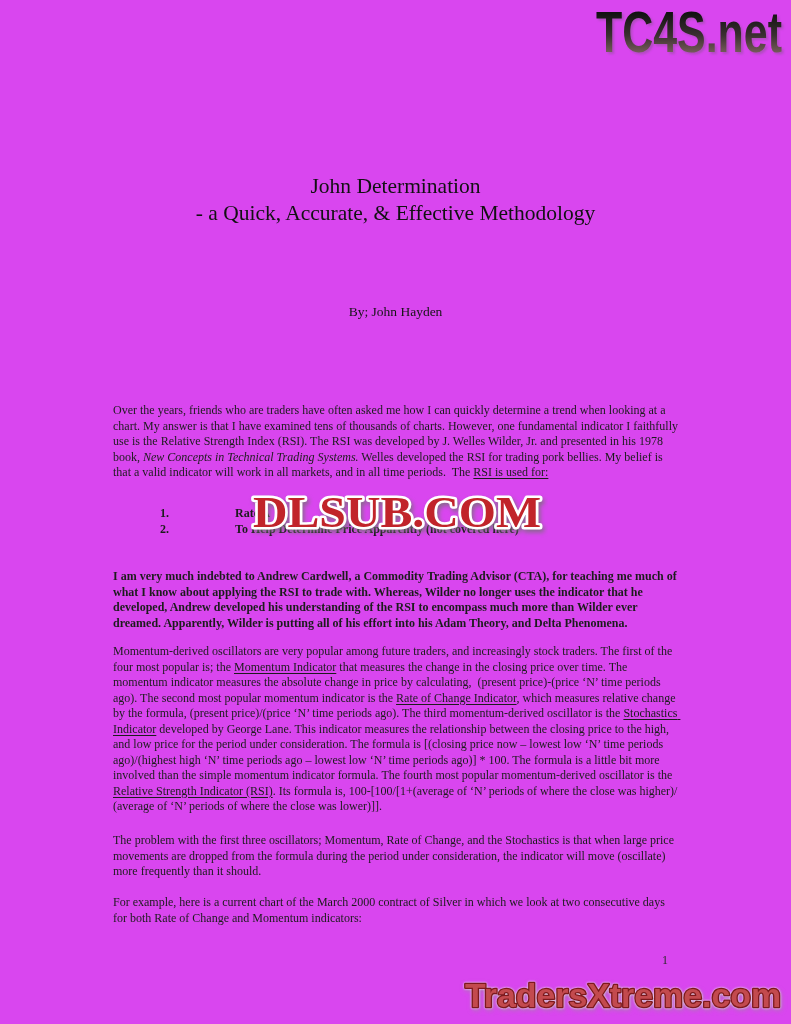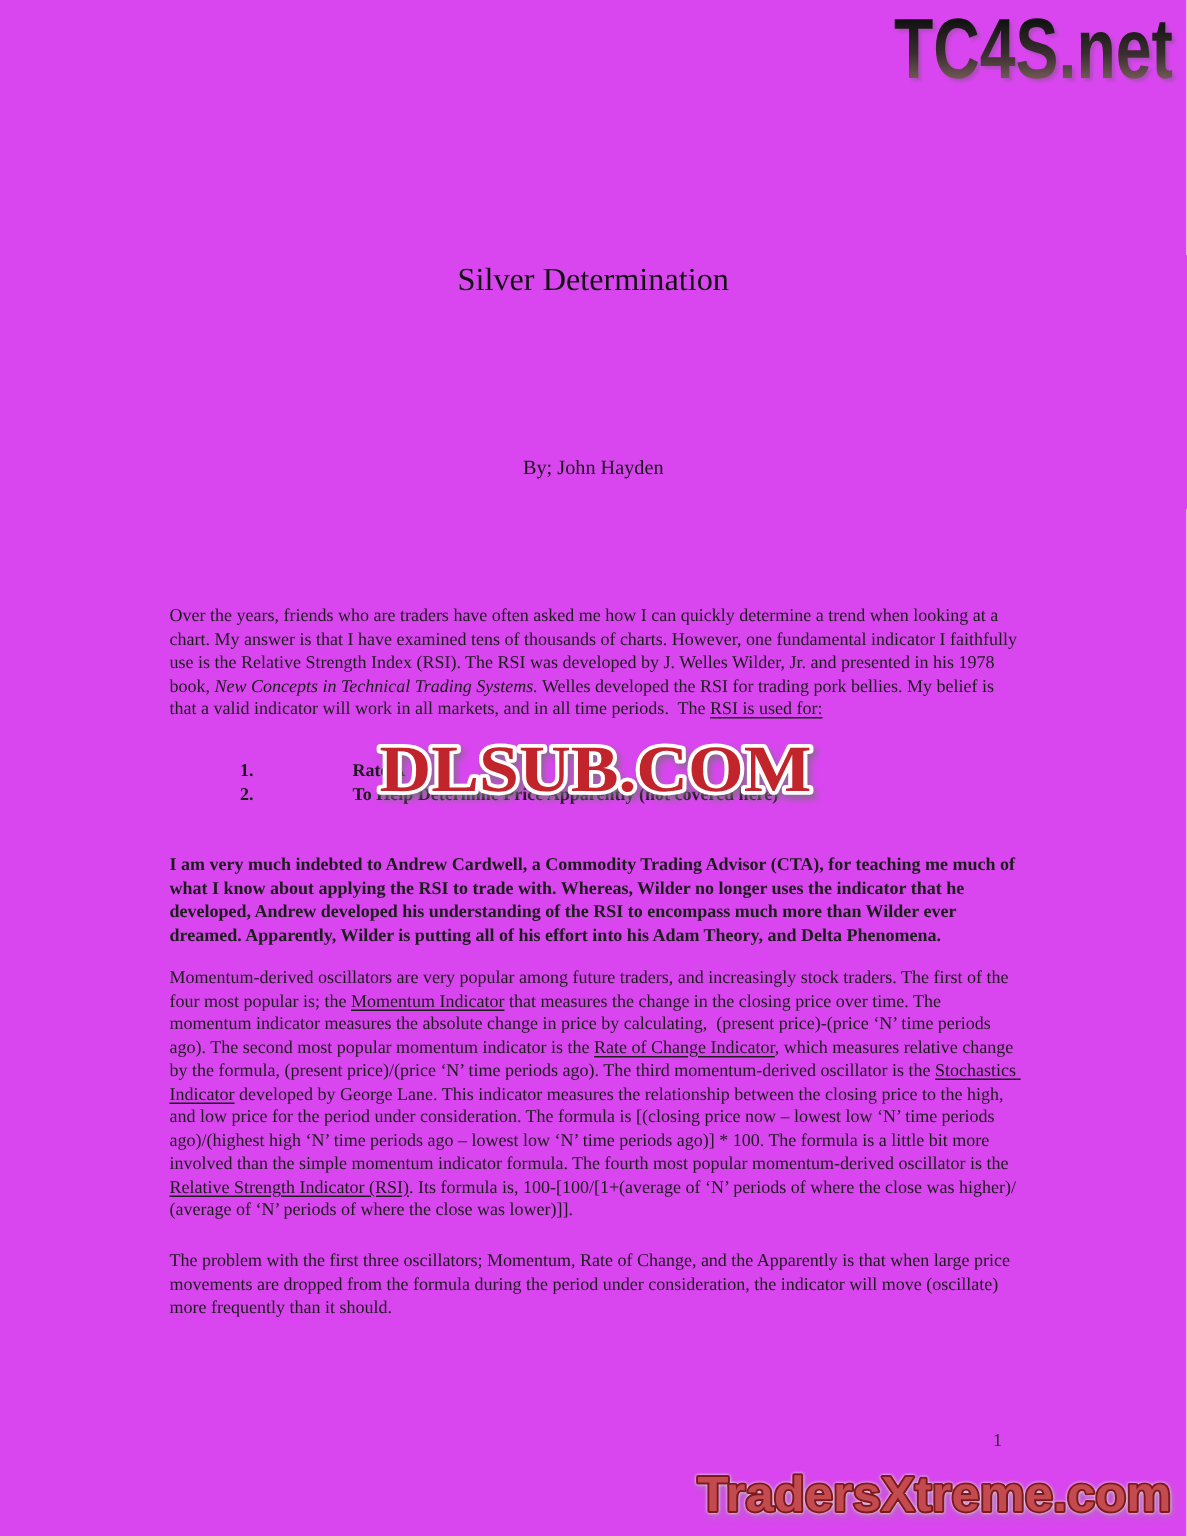--- a/index.html
+++ b/index.html
@@ -59,21 +59,22 @@
       <linearGradient id="tc4sGrad" x1="0" y1="0" x2="0" y2="1">
         <stop offset="0.20" stop-color="#121212"></stop>
         <stop offset="0.55" stop-color="#3a2f30"></stop>
         <stop offset="1" stop-color="#9c7775"></stop>
       </linearGradient>
     </defs>
     <text class="tc4s-text" x="6" y="50" font-size="57" textLength="186" lengthAdjust="spacingAndGlyphs" fill="url(#tc4sGrad)">TC4S.net</text>
   </svg>
 
   <div class="title">
-    <div>Silver Determination</div>
+    <div>John Determination</div>
+    <div>- a Quick, Accurate, &amp; Effective Methodology</div>
   </div>
 
   <div class="byline">By; John Hayden</div>
 
   <div class="body-text p1"><span>Over the years, friends who are traders have often asked me how I can quickly determine a trend when looking at a chart. My answer is that I have examined tens of thousands of charts. However, one fundamental indicator I faithfully use is the Relative Strength Index (RSI). The RSI was developed by J. Welles Wilder, Jr. and presented in his 1978 book, </span><i>New Concepts in Technical Trading Systems.</i><span> Welles developed the RSI for trading pork bellies. My belief is that a valid indicator will work in all markets, and in all time periods.  The </span><u>RSI is used for:</u></div>
 
   <div class="rsi-list">
     <div class="list-row">
       <span class="list-num">1.</span>
       <span class="list-text">Rate A</span>
@@ -85,22 +86,23 @@
   </div>
 
   <svg class="dlsub-svg" width="300" height="52">
     <text class="dlsub-text" x="5" y="39" font-size="44" textLength="288" lengthAdjust="spacingAndGlyphs" fill="#c1242a">DLSUB.COM</text>
   </svg>
 
   <div class="body-text p2">I am very much indebted to Andrew Cardwell, a Commodity Trading Advisor (CTA), for teaching me much of what I know about applying the RSI to trade with. Whereas, Wilder no longer uses the indicator that he developed, Andrew developed his understanding of the RSI to encompass much more than Wilder ever dreamed. Apparently, Wilder is putting all of his effort into his Adam Theory, and Delta Phenomena.</div>
 
   <div class="body-text p3"><span>Momentum-derived oscillators are very popular among future traders, and increasingly stock traders. The first of the four most popular is; the </span><u>Momentum Indicator</u><span> that measures the change in the closing price over time. The momentum indicator measures the absolute change in price by calculating,  (present price)-(price ‘N’ time periods ago). The second most popular momentum indicator is the </span><u>Rate of Change Indicator</u><span>, which measures relative change by the formula, (present price)/(price ‘N’ time periods ago). The third momentum-derived oscillator is the </span><u>Stochastics Indicator</u><span> developed by George Lane. This indicator measures the relationship between the closing price to the high, and low price for the period under consideration. The formula is [(closing price now – lowest low ‘N’ time periods ago)/(highest high ‘N’ time periods ago – lowest low ‘N’ time periods ago)] * 100. The formula is a little bit more involved than the simple momentum indicator formula. The fourth most popular momentum-derived oscillator is the </span><u>Relative Strength Indicator (RSI)</u><span>. Its formula is, 100-[100/[1+(average of ‘N’ periods of where the close was higher)/ (average of ‘N’ periods of where the close was lower)]].</span></div>
 
-  <div class="body-text p4">The problem with the first three oscillators; Momentum, Rate of Change, and the Apparently is that when large price movements are dropped from the formula during the period under consideration, the indicator will move (oscillate) more frequently than it should.</div>
+  <div class="body-text p4">The problem with the first three oscillators; Momentum, Rate of Change, and the Stochastics is that when large price movements are dropped from the formula during the period under consideration, the indicator will move (oscillate) more frequently than it should.</div>
 
+  <div class="body-text p5">For example, here is a current chart of the March 2000 contract of Silver in which we look at two consecutive days for both Rate of Change and Momentum indicators:</div>
 
   <div class="pagenum">1</div>
 
   <svg class="traders-svg" width="330" height="46">
     <text class="traders-text" x="6" y="31" font-size="33" textLength="316" lengthAdjust="spacingAndGlyphs" fill="#c34a4e" stroke="#7d191d" stroke-width="2.6">TradersXtreme.com</text>
   </svg>
 
 </div>
 
 </body></html>

